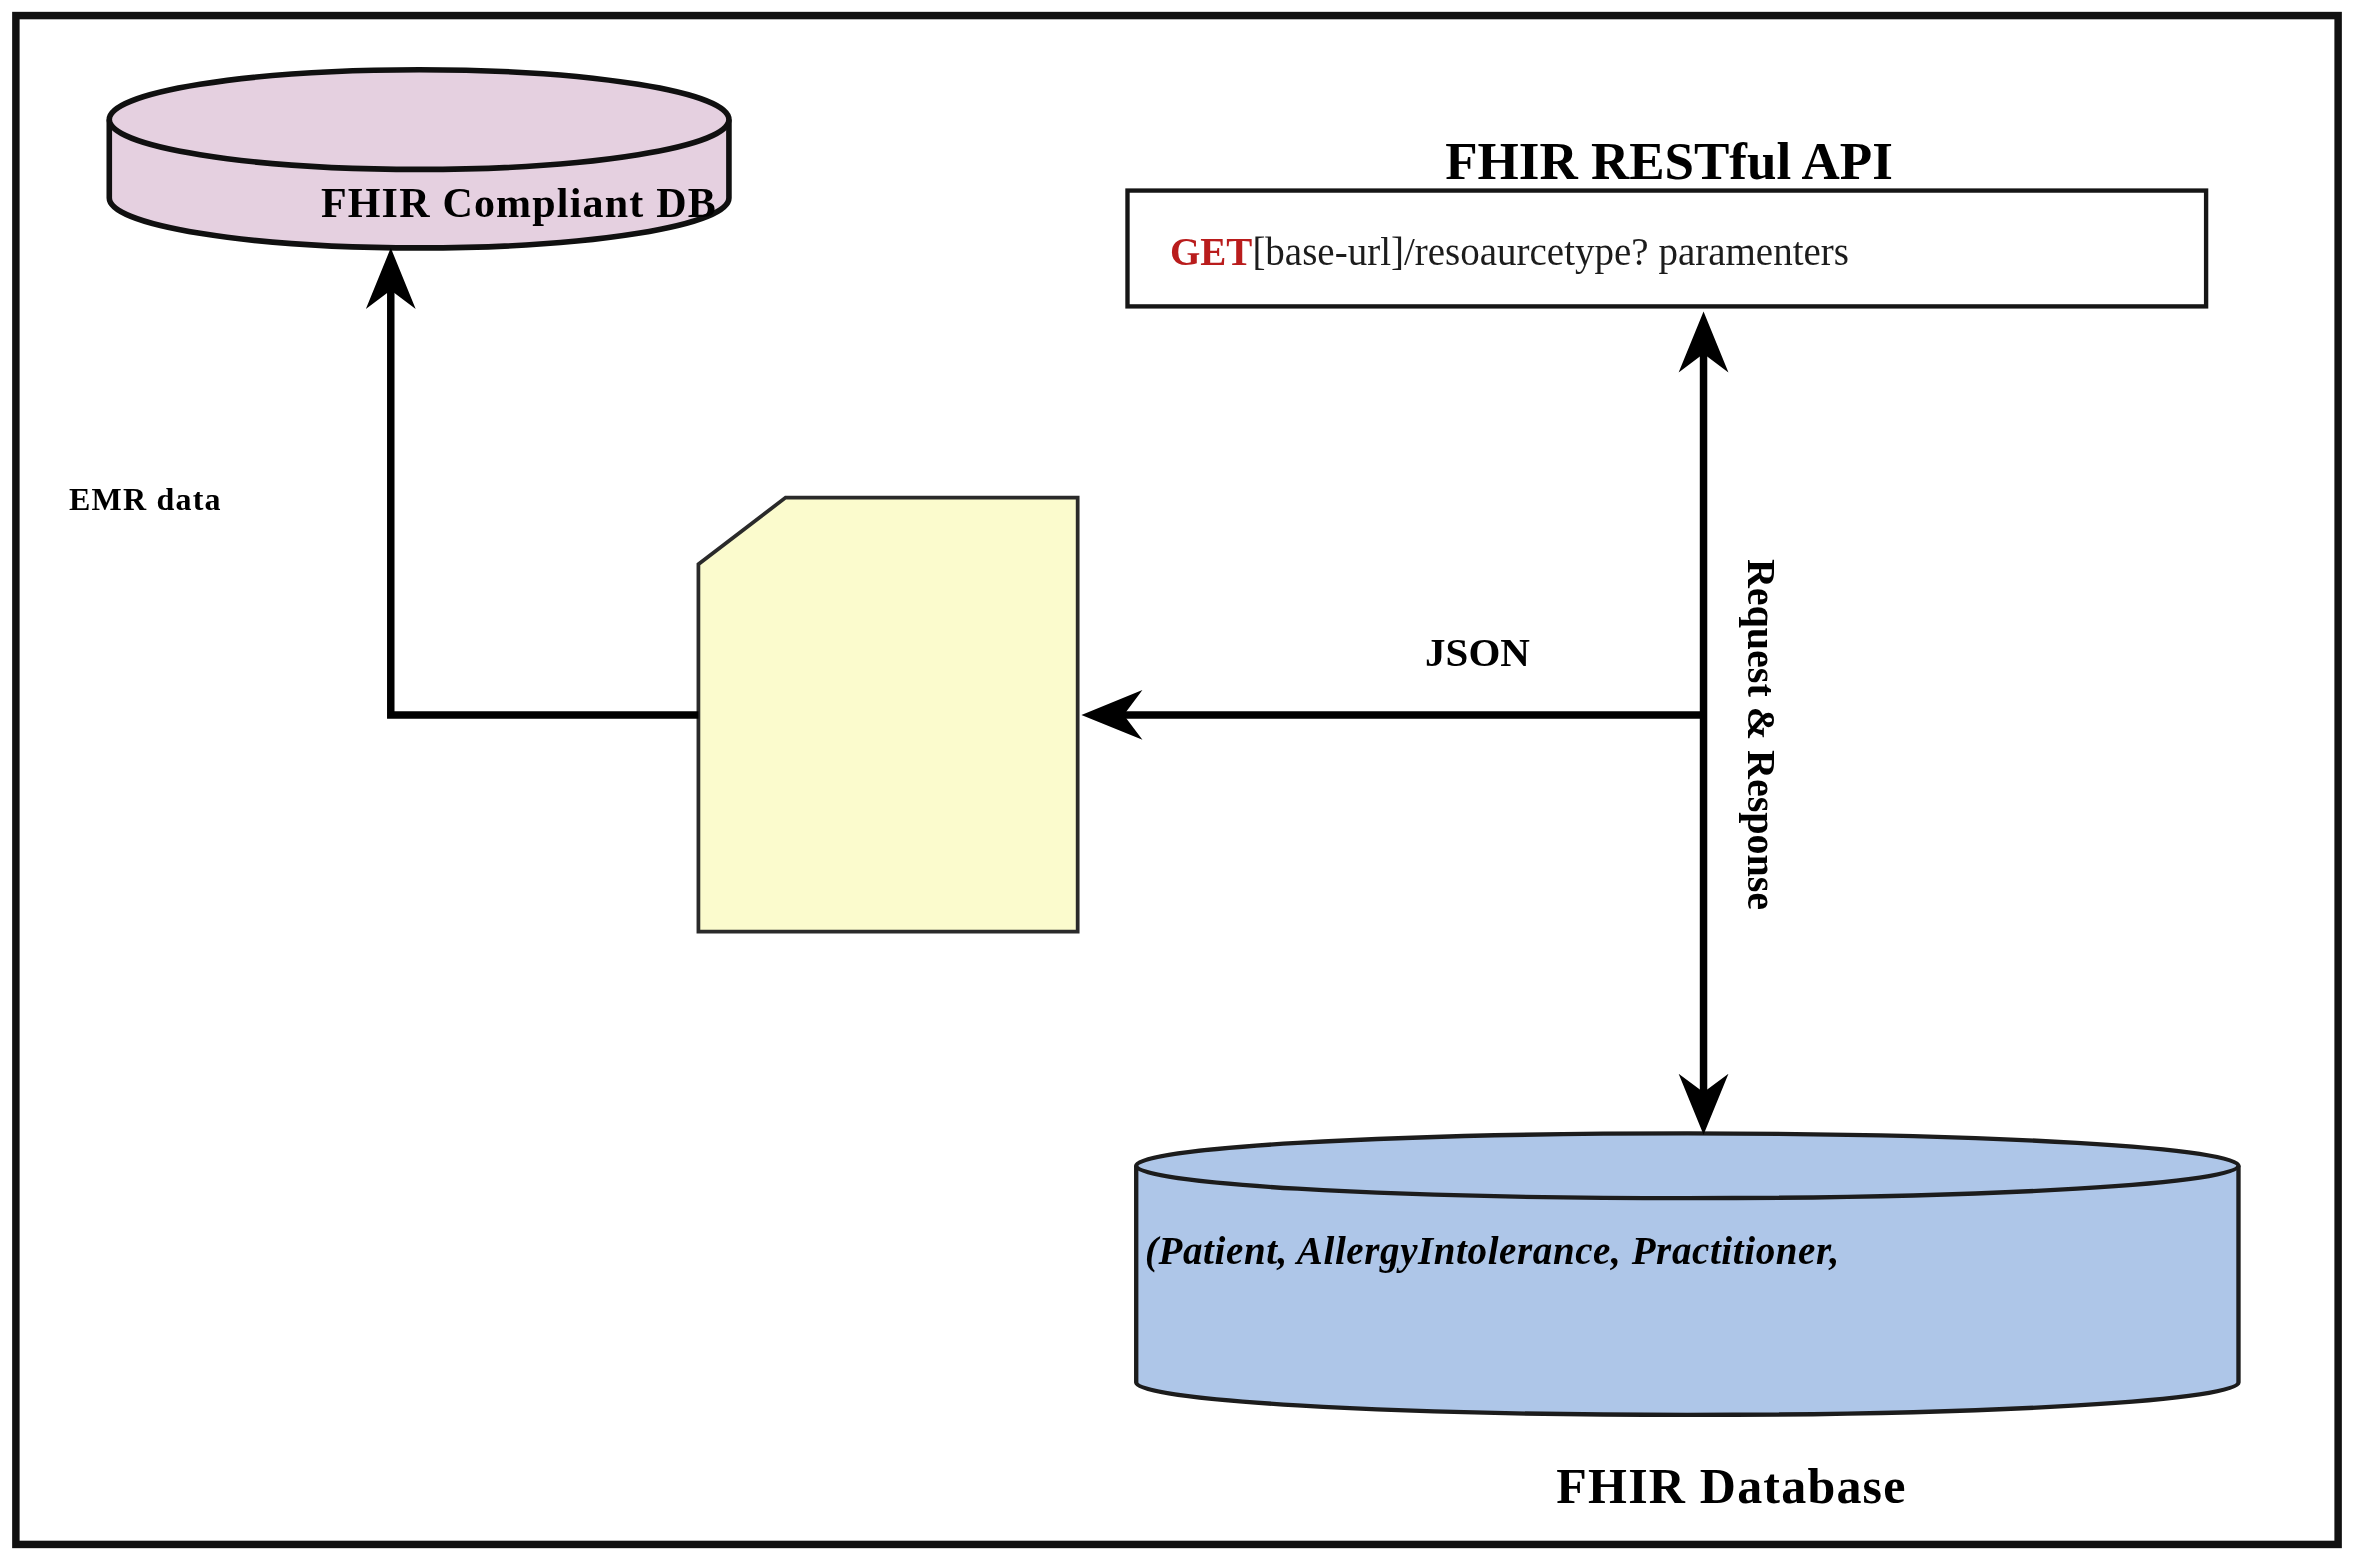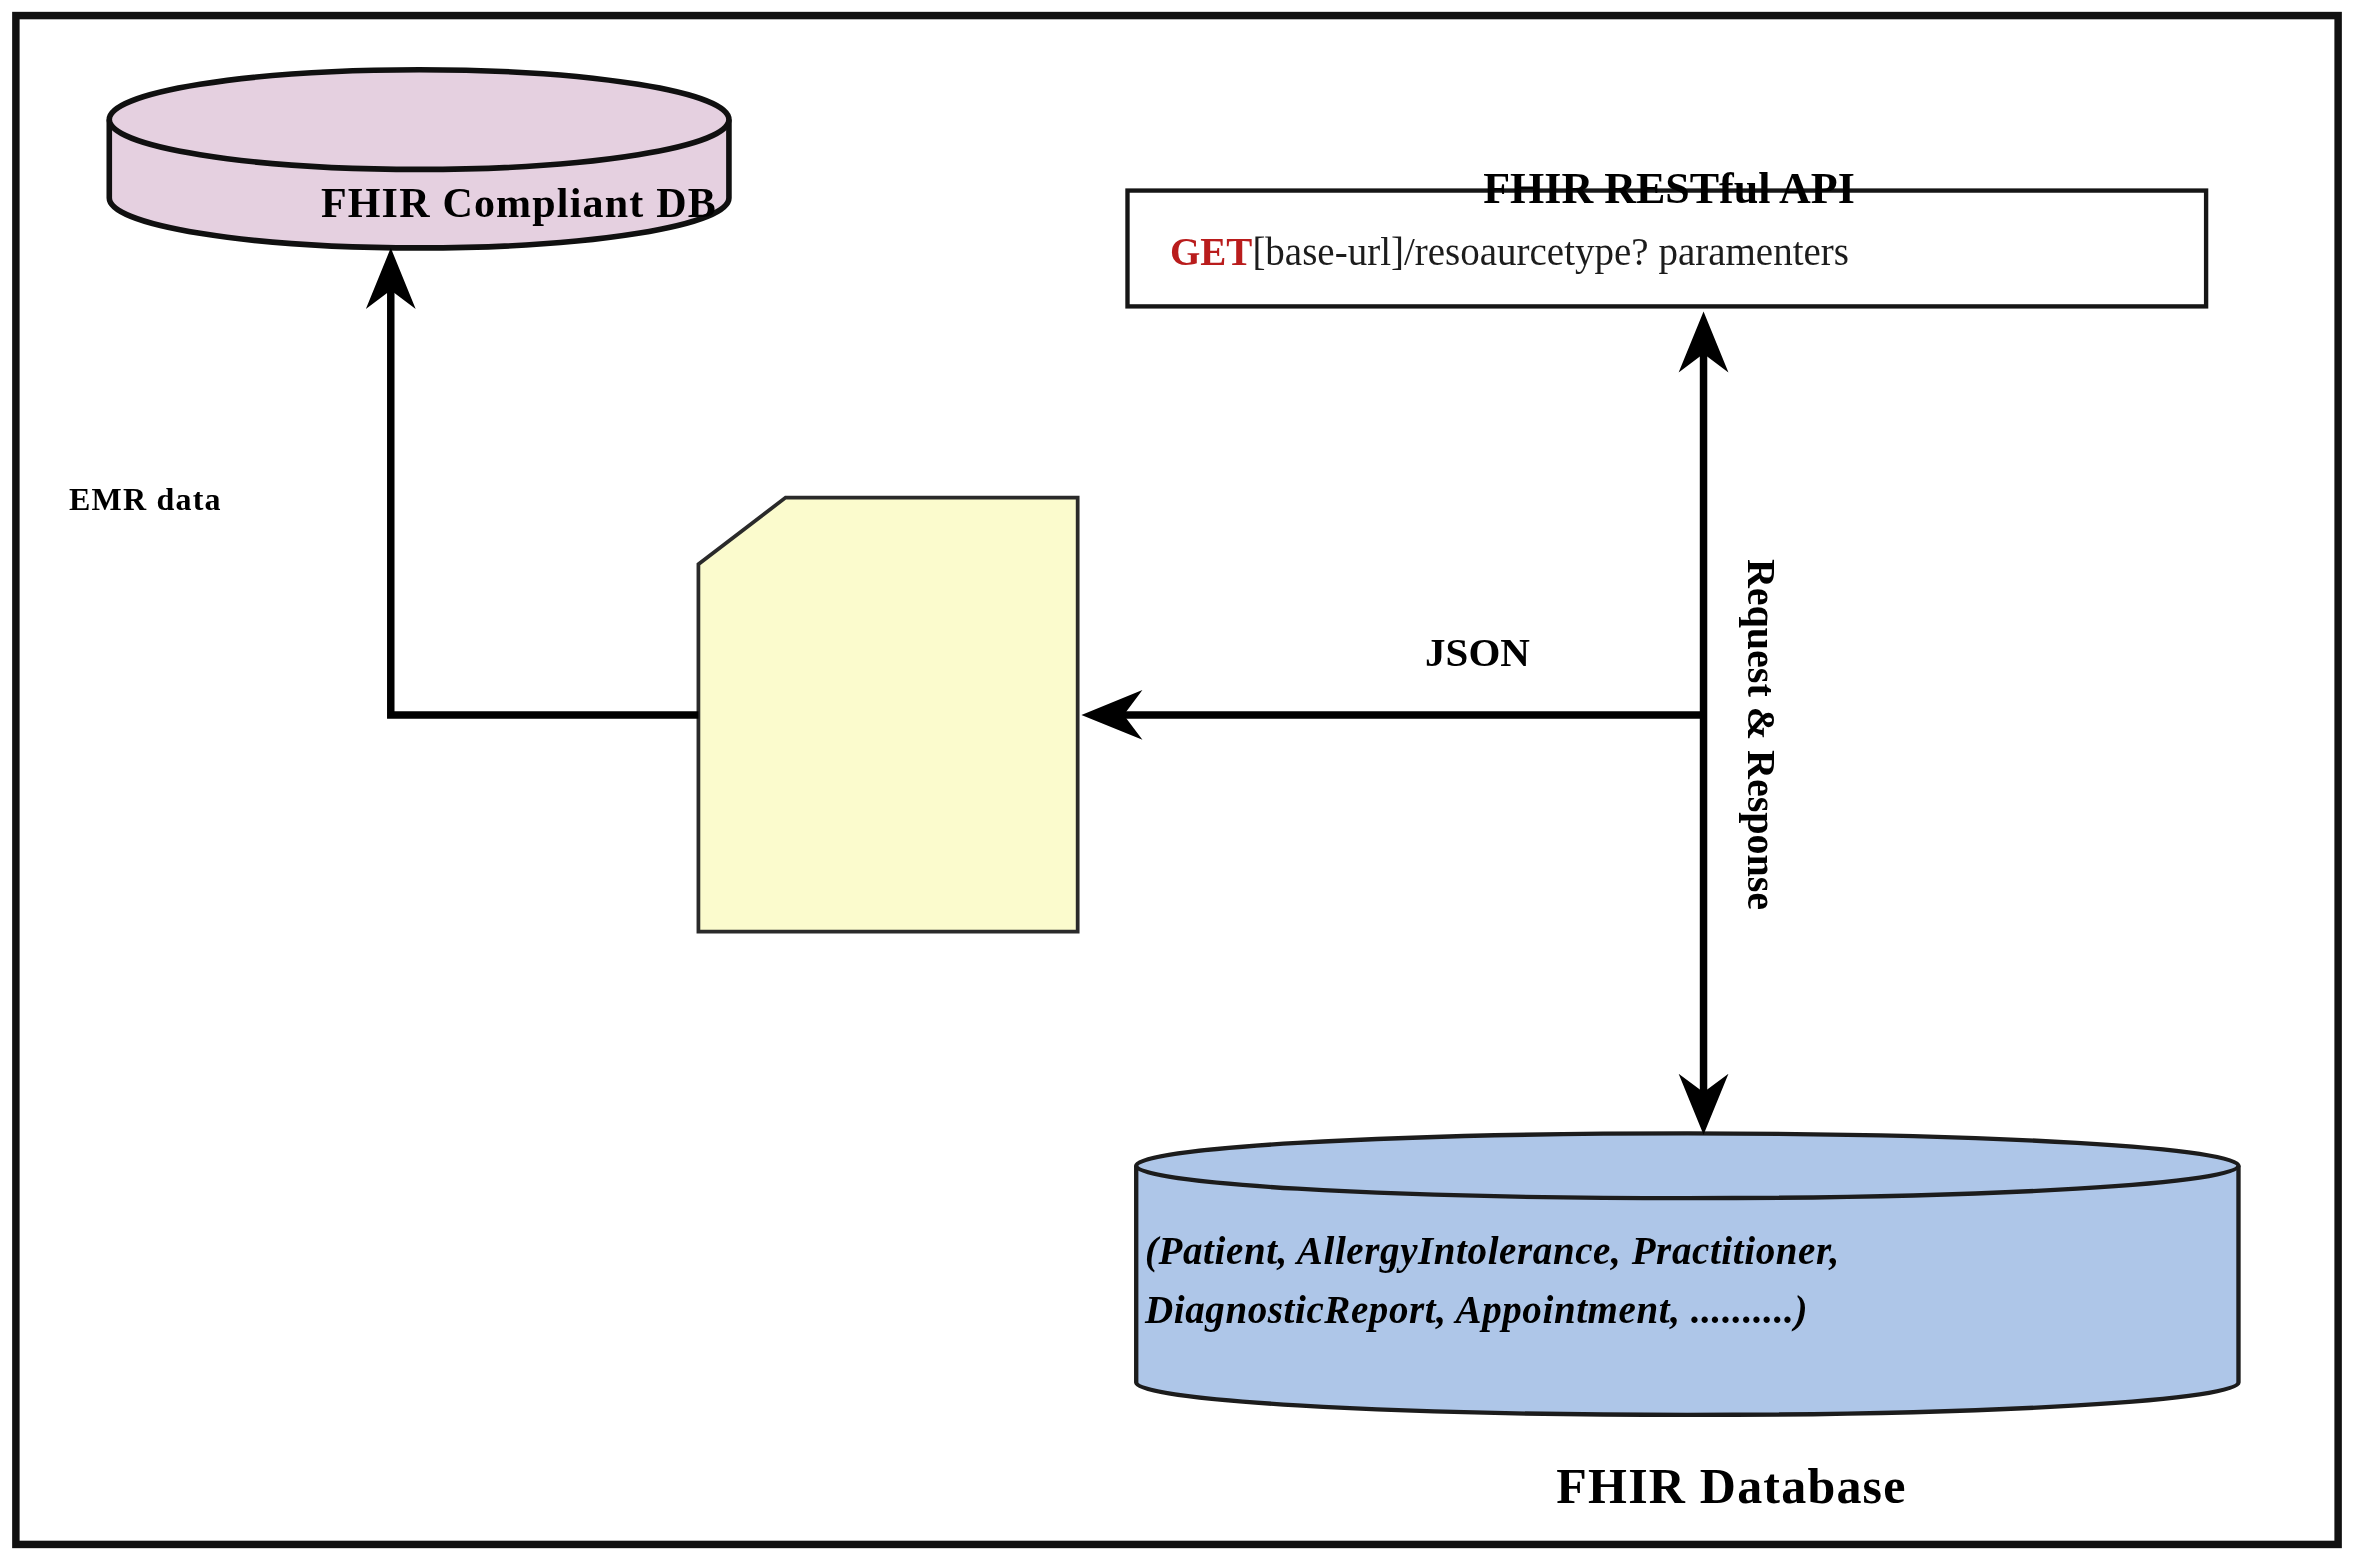--- a/index.html
+++ b/index.html
@@ -5,21 +5,21 @@
   html,body{margin:0;padding:0;background:#ffffff;}
   body{width:2354px;height:1560px;overflow:hidden;
        font-family:"Liberation Serif","DejaVu Serif",serif;}
   .stage{position:relative;width:2354px;height:1560px;background:#ffffff;}
   .stage svg{position:absolute;left:0;top:0;}
   .lbl{position:absolute;font-weight:bold;color:#000;white-space:nowrap;
        font-family:"Liberation Serif","DejaVu Serif",serif;}
   .lbl-center{text-align:center;}
   .db1-label{left:125px;top:179px;width:592px;font-size:42px;letter-spacing:1.2px;text-align:right;}
   .emr-label{left:69px;top:481px;font-size:32px;letter-spacing:1.2px;}
-  .api-title{left:1420px;top:131px;width:498px;font-size:44px;margin-top:32px;}
+  .api-title{left:1420px;top:131px;width:498px;font-size:53px;}
   .api-request{left:1170px;top:229px;font-size:39px;font-weight:normal;color:#1c1c1c;}
   .api-request .method{font-weight:bold;color:#b91c1c;}
   .json-label{left:1384px;top:628px;width:187px;font-size:41px;}
   .reqresp-label{left:1543px;top:711px;width:436px;font-size:40px;
                  transform:rotate(90deg);transform-origin:center;}
   .fhirdb-lines{left:1145px;top:1221px;font-size:39px;line-height:59px;letter-spacing:0.6px;font-style:italic;}
   .fhirdb-caption{left:1495px;top:1457px;width:473px;font-size:50px;letter-spacing:1.2px;}
 </style>
 </head>
 <body>
@@ -70,18 +70,17 @@
   <div class="lbl api-request">
     <span class="method">GET</span><span>[base-url]/resoaurcetype? paramenters</span>
   </div>
 
   <div class="lbl lbl-center json-label">JSON</div>
 
   <div class="lbl lbl-center reqresp-label">Request &amp; Response</div>
 
   <div class="lbl fhirdb-lines">
     <div>(Patient, AllergyIntolerance, Practitioner,</div>
-    <div>DiagnosticReport, Appointment, ..........)</div>
   </div>
 
   <div class="lbl lbl-center fhirdb-caption">FHIR Database</div>
 </div>
 
 
 </body></html>

